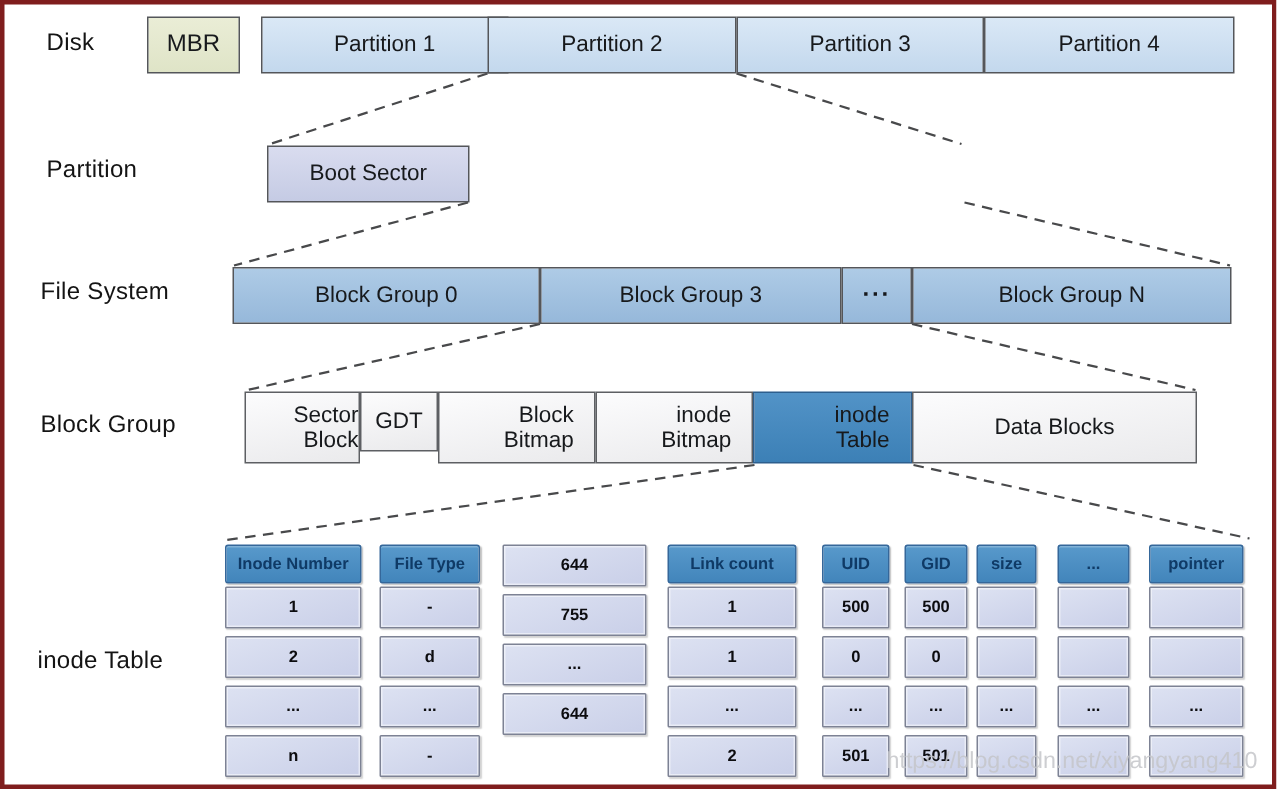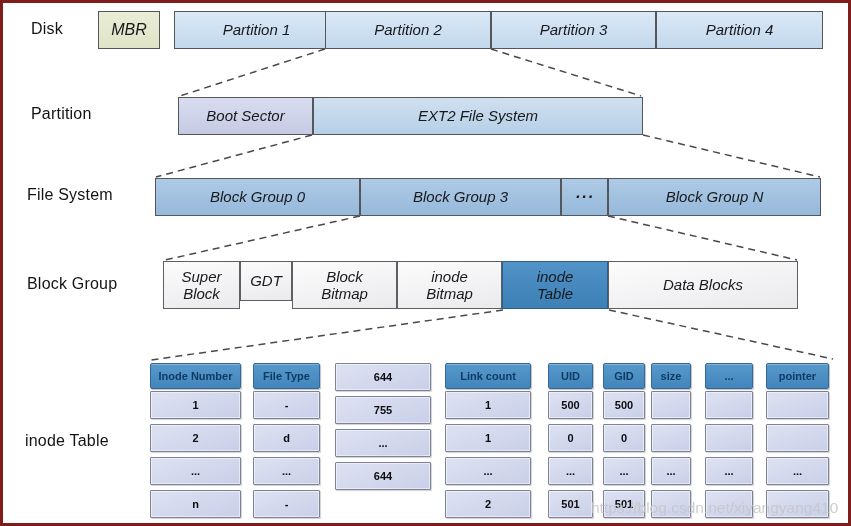--- a/index.html
+++ b/index.html
@@ -9,21 +9,21 @@
     font-family:"Liberation Sans", sans-serif;overflow:hidden;
   }
   .connectors{position:absolute;left:0;top:0;width:851px;height:526px;pointer-events:none;z-index:1;}
   .rlabel{
     position:absolute;z-index:2;font-size:16px;color:#141414;letter-spacing:.2px;
     white-space:nowrap;
   }
   .seg{
     position:absolute;z-index:2;display:flex;align-items:center;justify-content:center;
     box-sizing:border-box;border:1.4px solid var(--box_border);
-    font-size:15px;color:#17191c;text-align:center;line-height:1.15;font-style:italic;
+    font-size:15px;color:#17191c;text-align:right;line-height:1.15;
   }
   .seg.mbr{background:linear-gradient(var(--mbr_fill),var(--mbr_fill2));font-size:16px;}
   .seg.part{background:linear-gradient(var(--part_fill),var(--part_fill2));}
   .seg.boot{background:linear-gradient(var(--boot_fill),var(--boot_fill2));}
   .seg.ext2{background:linear-gradient(var(--ext2_fill),var(--ext2_fill2));}
   .seg.bgrp{background:linear-gradient(var(--bg_fill),var(--bg_fill2));}
   .seg.dots{font-weight:bold;font-size:16px;letter-spacing:1px;}
   .seg.lite{background:linear-gradient(170deg,var(--white_fill),var(--white_fill2));border-color:#5d5f63;}
   .seg.hilite{background:linear-gradient(var(--hl_fill),var(--hl_fill2));border-color:#2d5f8e;}
   .seg .wrap{display:inline-block;max-width:76px;}
@@ -74,29 +74,28 @@
   <div class="rlabel" style="left:24px;top:272px">Block Group</div>
   <div class="rlabel" style="left:22px;top:429px">inode Table</div>
 
   <div class="seg mbr" style="left:95px;top:8px;width:62px;height:38px">MBR</div>
   <div class="seg part" style="left:171px;top:8px;width:165px;height:38px">Partition 1</div>
   <div class="seg part" style="left:322px;top:8px;width:166px;height:38px">Partition 2</div>
   <div class="seg part" style="left:488px;top:8px;width:165px;height:38px">Partition 3</div>
   <div class="seg part" style="left:653px;top:8px;width:167px;height:38px">Partition 4</div>
 
   <div class="seg boot" style="left:175px;top:94px;width:135px;height:38px">Boot Sector</div>
-  <div class="seg ext2" style="left:310px;top:94px;width:330px;height:38px">EXT2 File System</div>
 
   <div class="seg bgrp" style="left:152px;top:175px;width:205px;height:38px">Block Group 0</div>
   <div class="seg bgrp" style="left:357px;top:175px;width:201px;height:38px">Block Group 3</div>
   <div class="seg bgrp dots" style="left:558px;top:175px;width:47px;height:38px">···</div>
   <div class="seg bgrp" style="left:605px;top:175px;width:213px;height:38px">Block Group N</div>
 
   <div class="seg lite" style="left:160px;top:258px;width:77px;height:48px">
-      <span class="wrap">Super Block</span>
+      <span class="wrap">Sector Block</span>
     </div>
   <div class="seg lite" style="left:237px;top:258px;width:52px;height:40px">GDT</div>
   <div class="seg lite" style="left:394px;top:258px;width:105px;height:48px">
       <span class="wrap">inode Bitmap</span>
     </div>
   <div class="seg lite" style="left:289px;top:258px;width:105px;height:48px">
       <span class="wrap">Block Bitmap</span>
     </div>
   <div class="seg hilite" style="left:499px;top:258px;width:106px;height:48px">
       <span class="wrap">inode Table</span>

